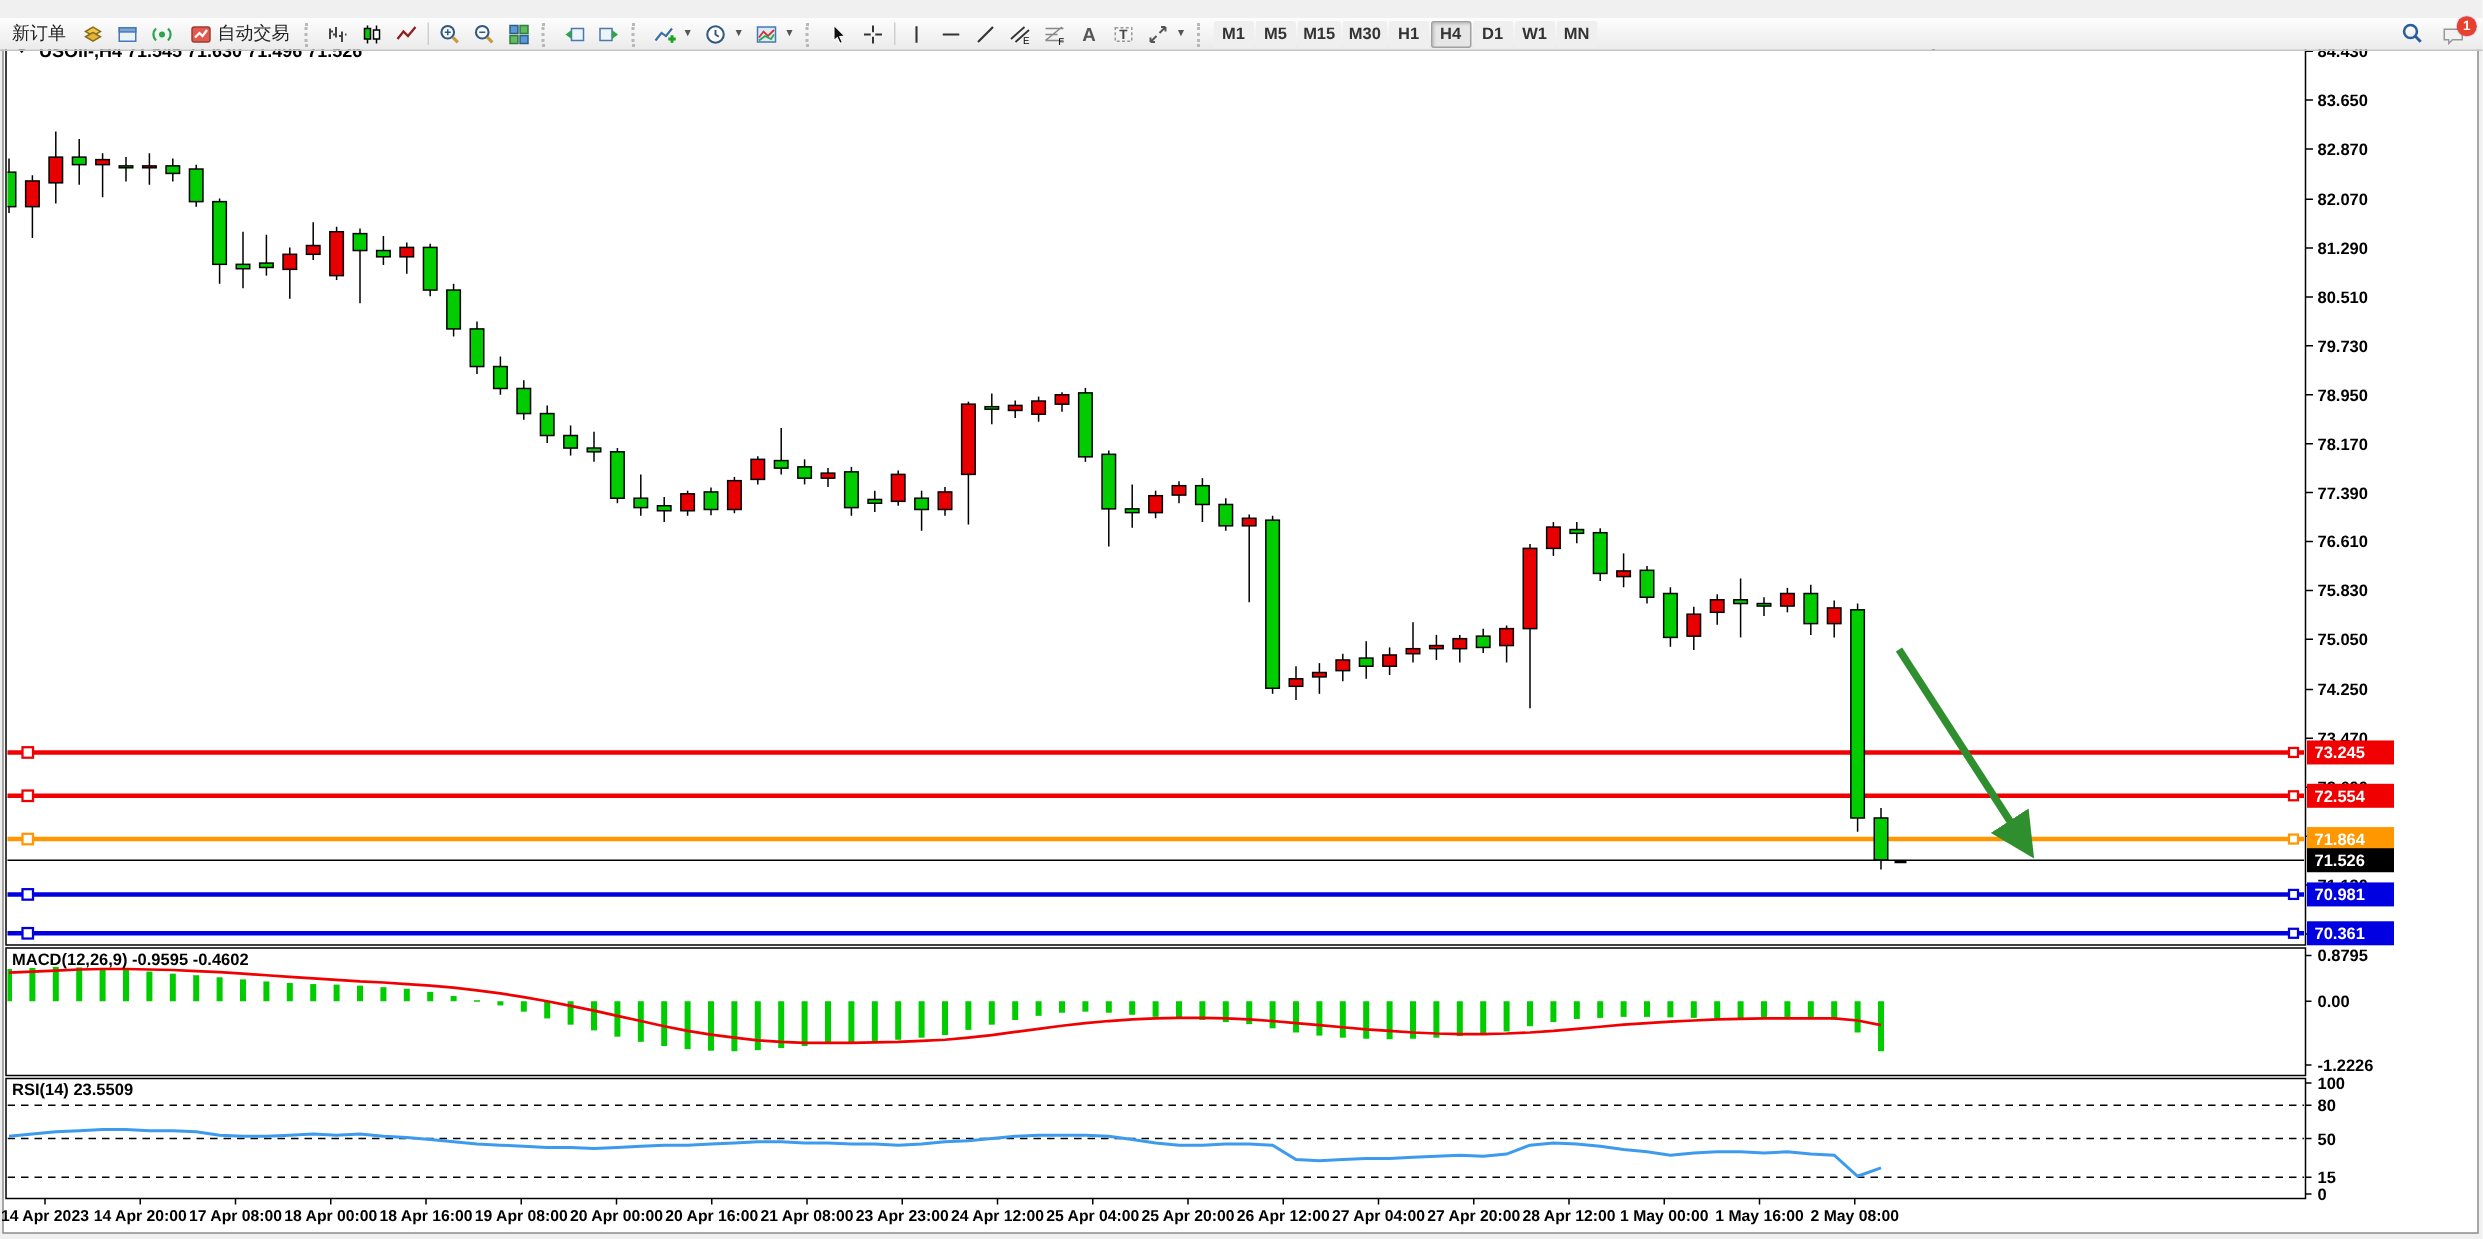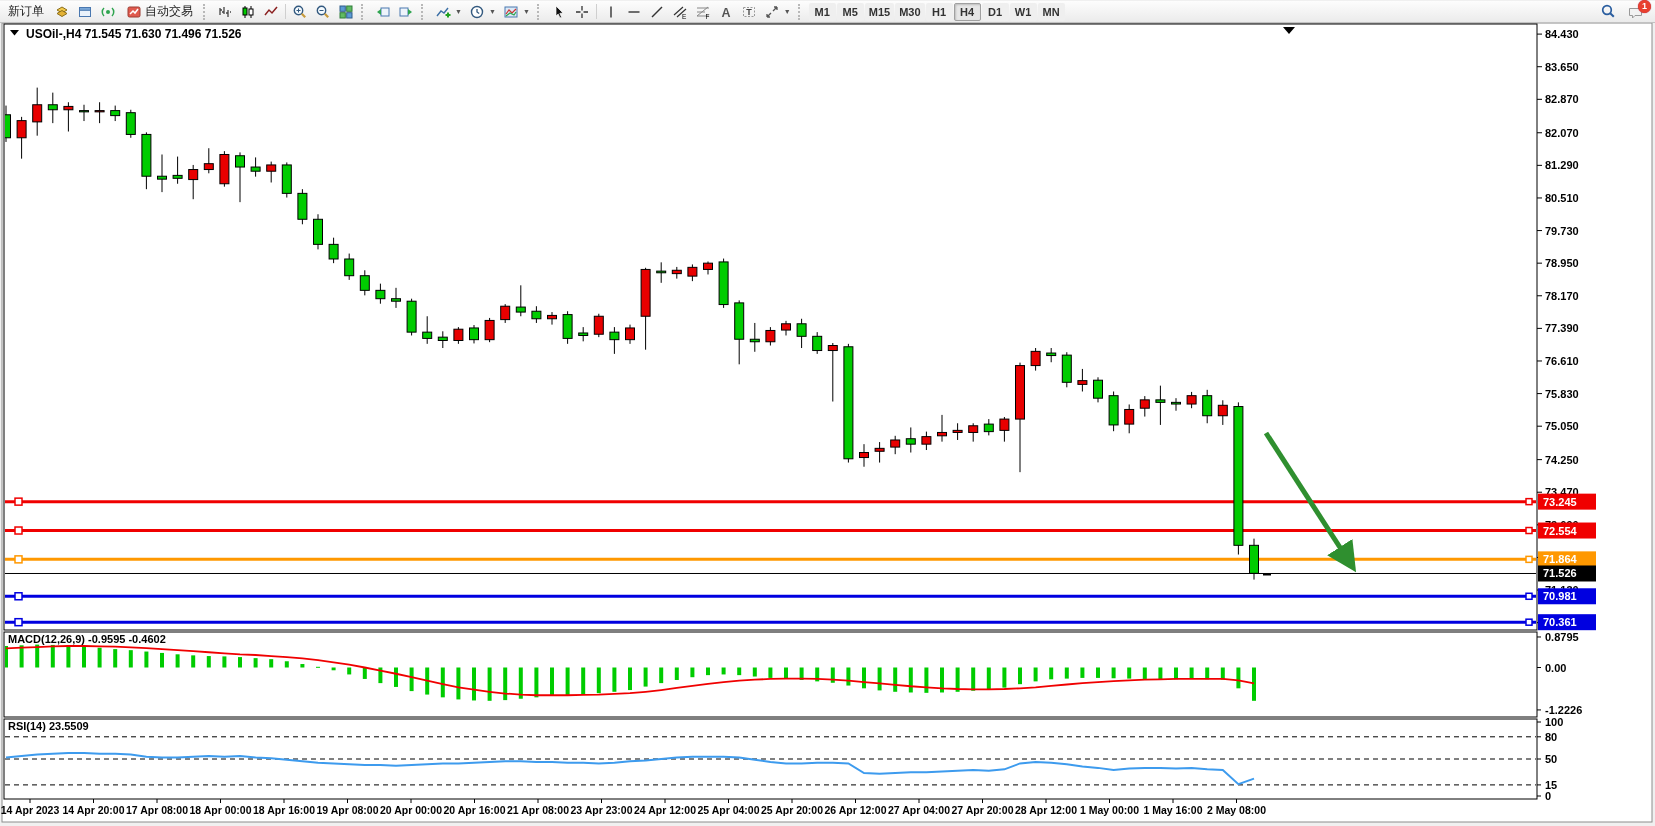--- a/index.html
+++ b/index.html
@@ -1,17 +1,17 @@
 <!DOCTYPE html>
 <html><head>
 <meta charset="utf-8">
 <style>
   html,body{margin:0;padding:0}
   body{width:1655px;height:826px;background:#f0f0f0;font-family:"Liberation Sans",sans-serif;overflow:hidden;position:relative}
-  .toolbar{position:absolute;top:1px;left:0;width:100%;height:22px;box-sizing:border-box;display:flex;align-items:center;padding:1px 2px;gap:1px;background:linear-gradient(#fdfdfd,#ebebeb);border-bottom:1px solid #c2c2c2;z-index:5}
+  .toolbar{position:absolute;top:12px;left:0;width:100%;height:22px;box-sizing:border-box;display:flex;align-items:center;padding:1px 2px;gap:1px;background:linear-gradient(#fdfdfd,#ebebeb);border-bottom:1px solid #c2c2c2;z-index:5}
   .tbtn{height:19px;min-width:22px;padding:0 2px;display:flex;align-items:center;justify-content:center;gap:3px;background:transparent;border:1px solid transparent;border-radius:2px;font:12px "Liberation Sans",sans-serif;color:#222;cursor:default;box-sizing:border-box}
   .tbtn.text{padding:0 5px;white-space:nowrap}
   .tbtn svg{display:block}
   .tf{min-width:27px;height:18px;padding:0 3px;font:600 11px "Liberation Sans",sans-serif;color:#333;display:flex;align-items:center;justify-content:center;border:1px solid transparent;border-radius:2px;box-sizing:border-box}
   .tf.active{background:#e6e6e6;border:1px solid #a0a0a0;box-shadow:inset 1px 1px 2px rgba(0,0,0,.18)}
   .grip{width:5px;height:16px;border-left:2px dotted #b8b8b8;margin:0 3px}
   .sep{width:1px;height:15px;background:#cfcfcf;margin:0 2px}
   .caret{font-size:7px;color:#555;margin-left:1px}
   .sp{flex:1}
   .rightgrp{display:flex;align-items:center;margin-right:6px;gap:4px}

